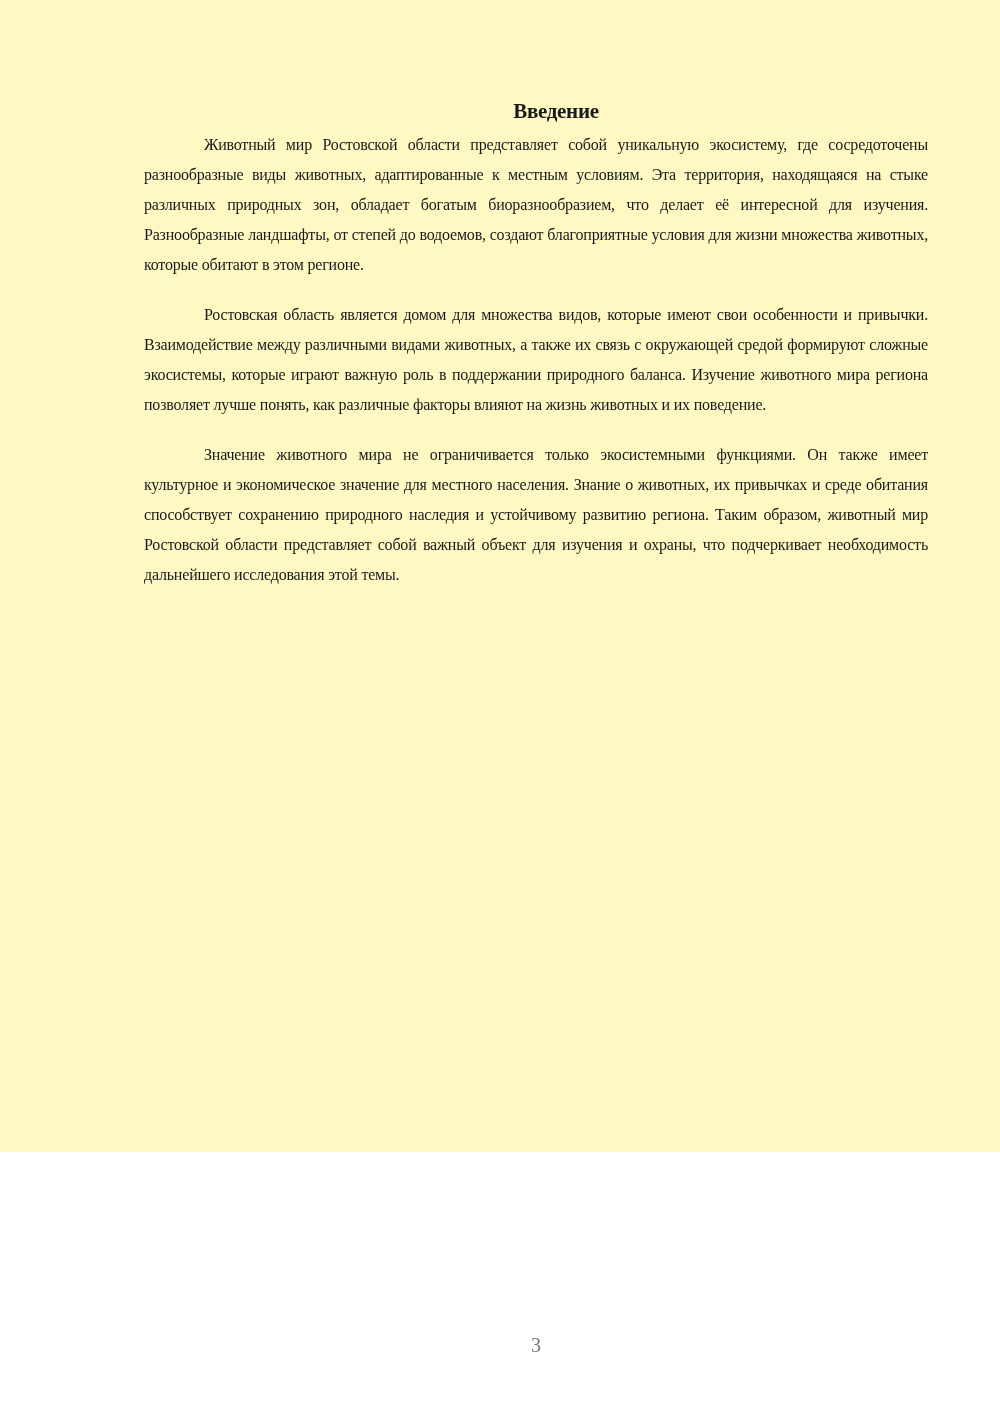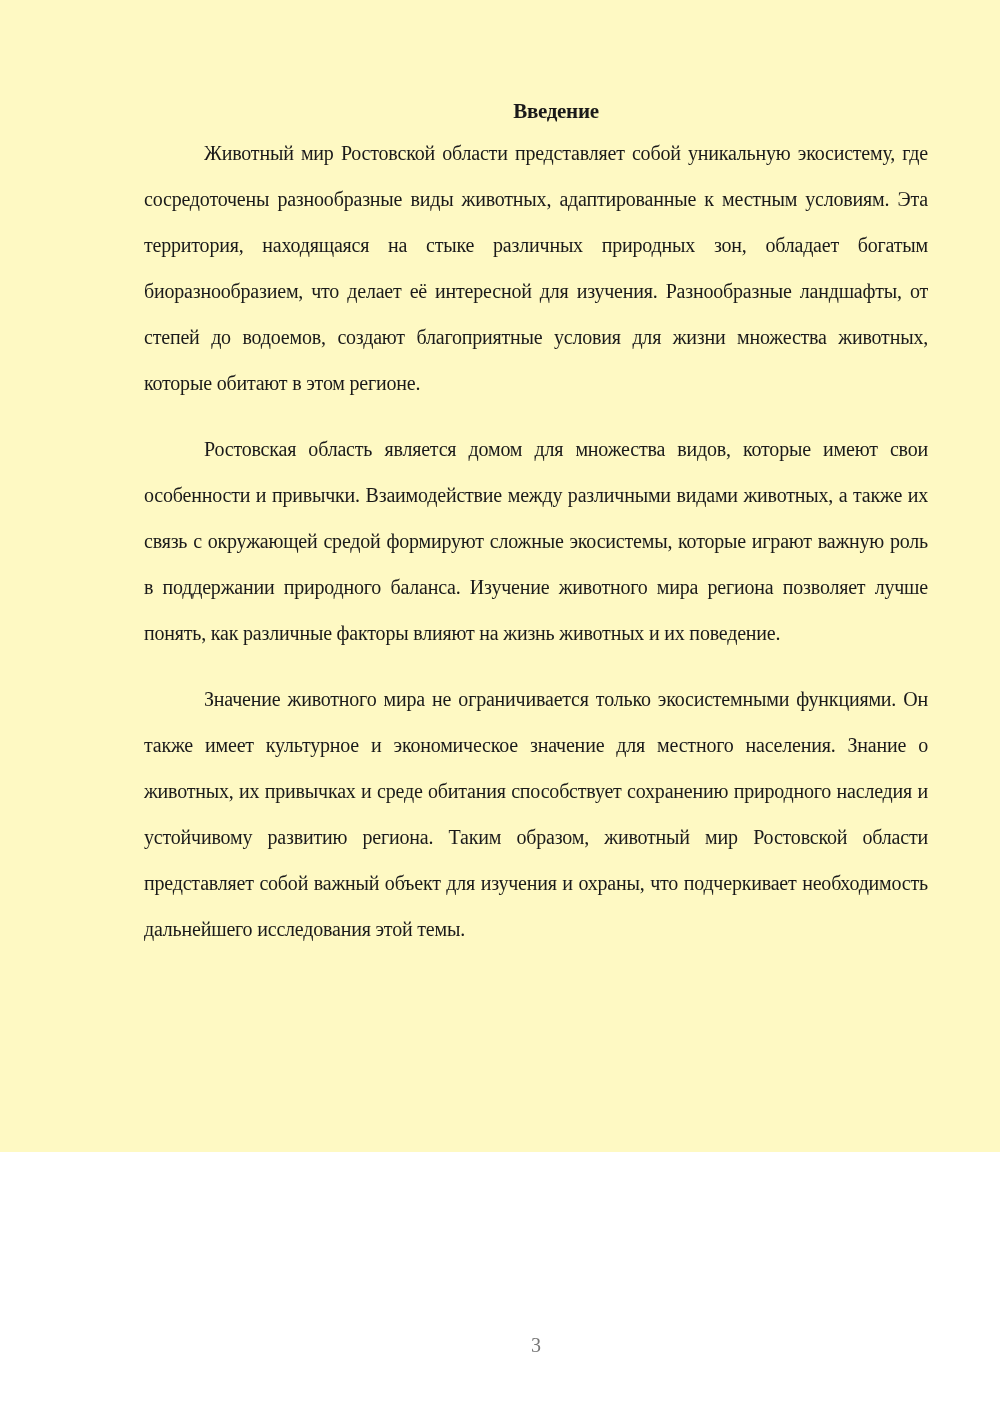--- a/index.html
+++ b/index.html
@@ -31,22 +31,22 @@
     .title {
       text-align: center;
       font-weight: bold;
       font-size: 21px;
       line-height: 30px;
       margin: 0 0 4px 0;
       padding-left: 40px;
       letter-spacing: -0.3px;
     }
     .para {
-      font-size: 20px;
-      line-height: 46px;
+      font-size: 16px;
+      line-height: 30px;
       text-align: justify;
       text-indent: 60px;
       margin: 0 0 20px 0;
       letter-spacing: -0.2px;
       font-family: Liberation Serif, serif;
     }
     .page-number {
       position: absolute;
       left: 0;
       width: 1072px;

